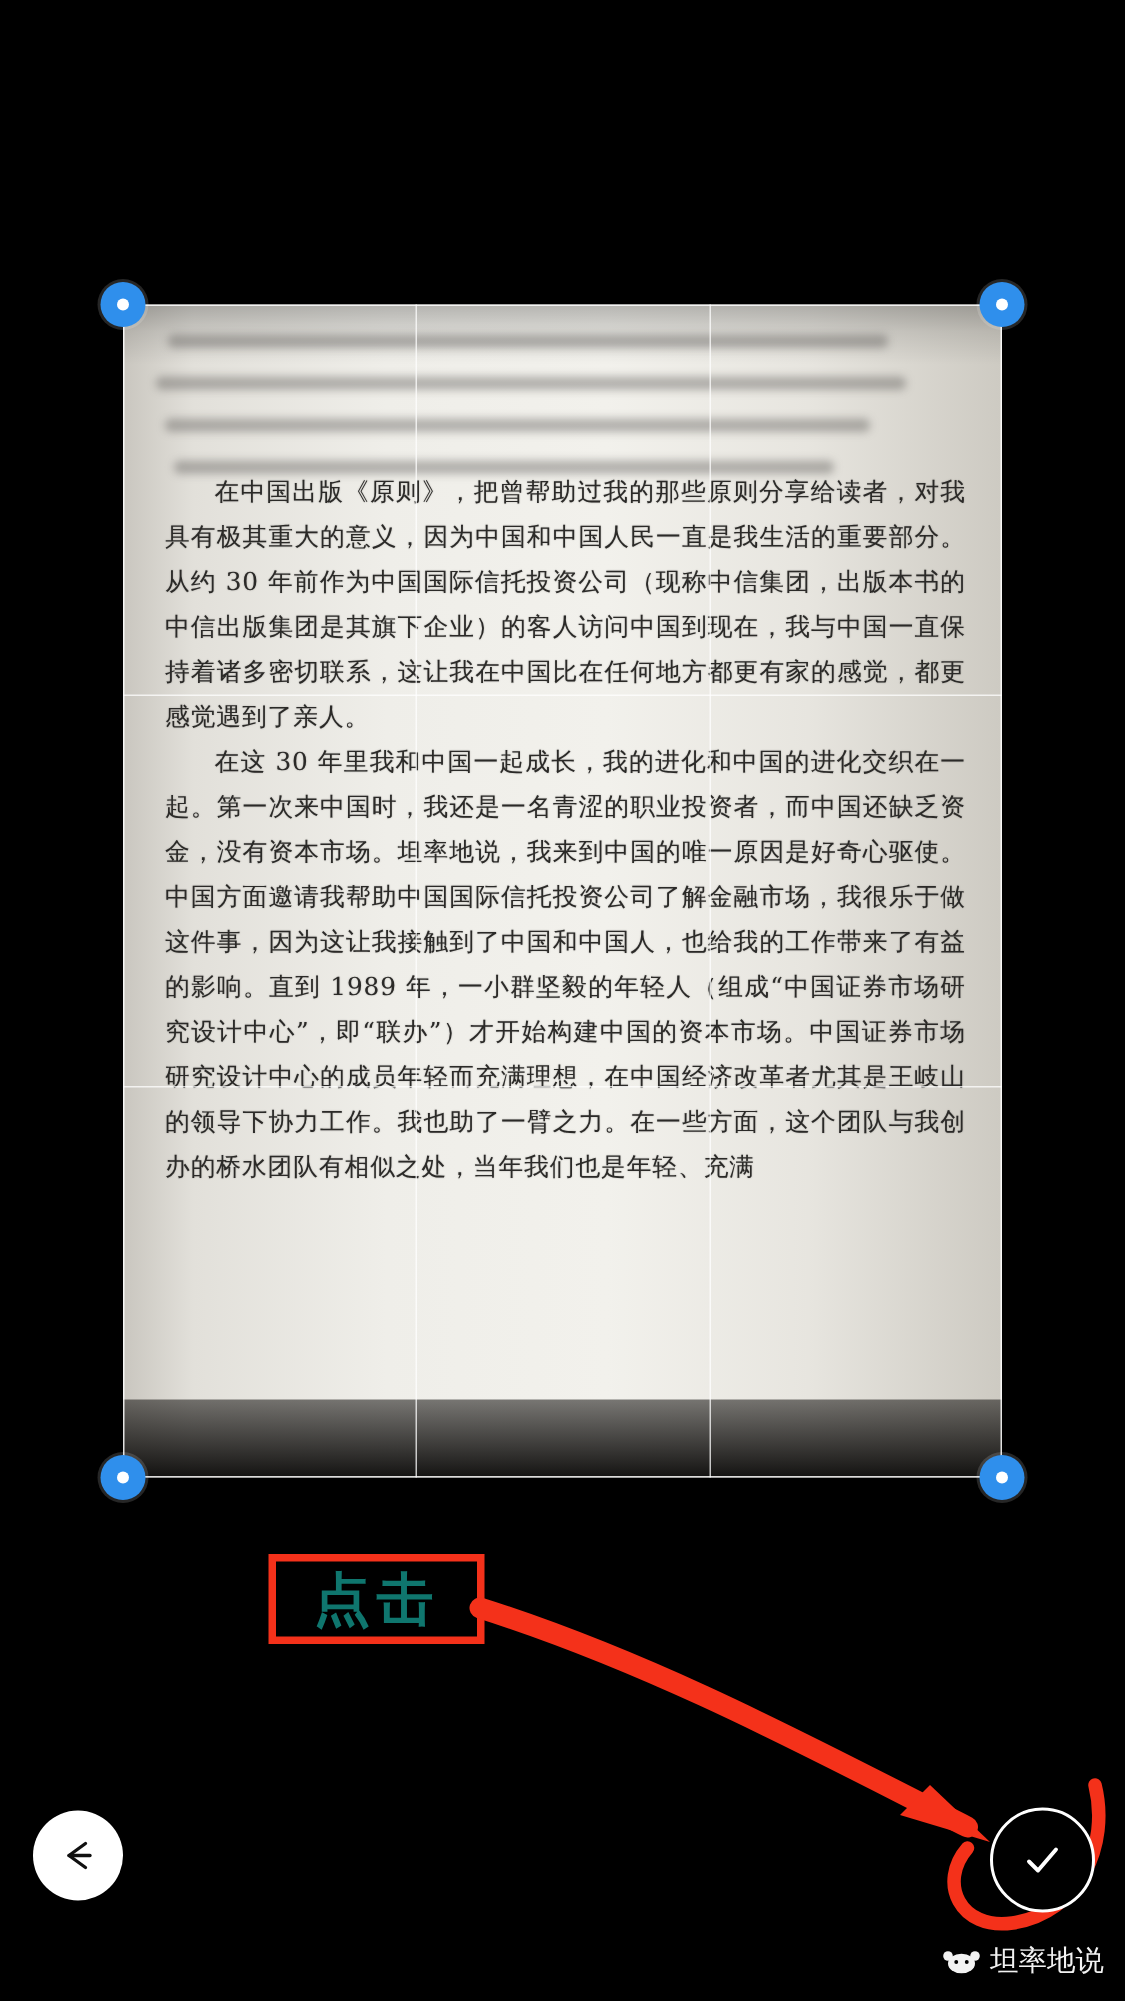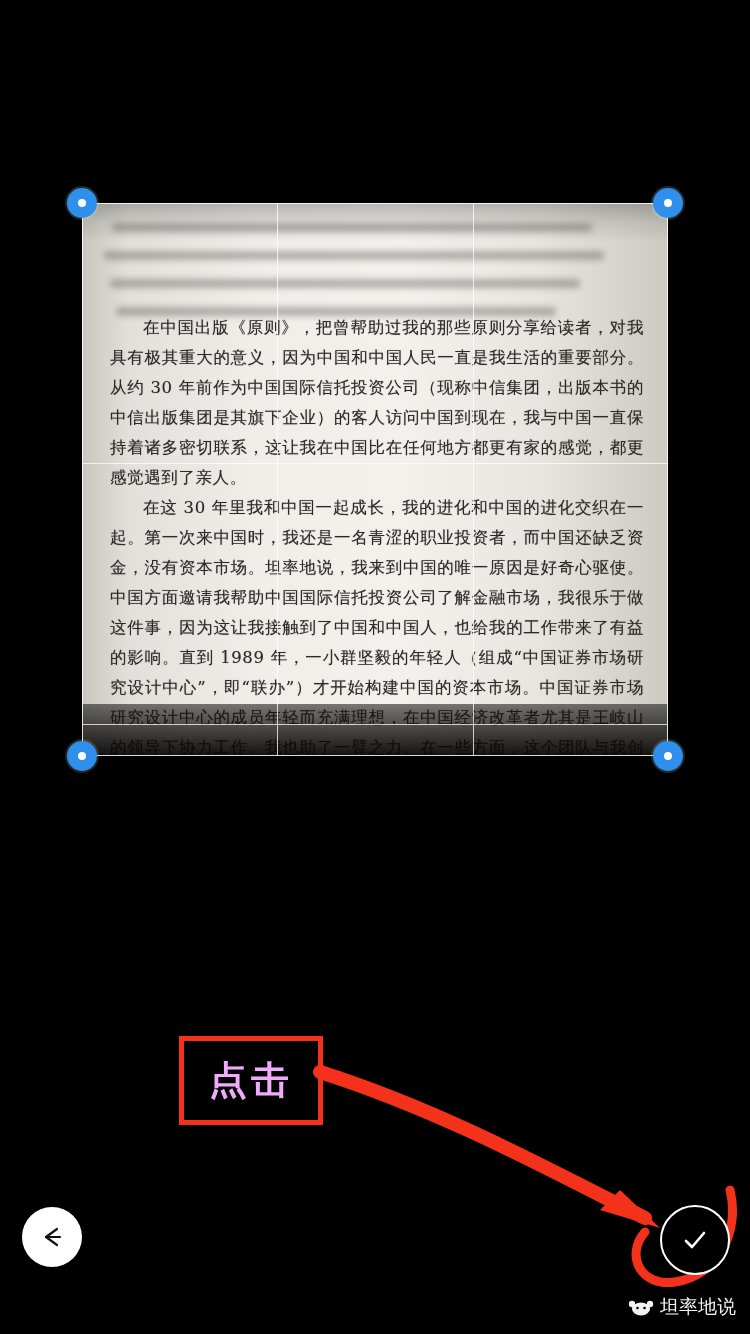--- a/index.html
+++ b/index.html
@@ -14,21 +14,21 @@
     overflow: hidden;
     font-family: "Liberation Sans", sans-serif;
   }
 
   
   #crop-area {
     position: absolute;
     left: 82px;
     top: 203px;
     width: 586px;
-    height: 553px;
+    height: 782px;
   }
   #doc-photo {
     position: absolute;
     inset: 0;
     background:
       linear-gradient(to bottom,
         rgba(0,0,0,0.25) 0px,
         rgba(0,0,0,0.10) 18px,
         rgba(0,0,0,0.00) 40px),
       linear-gradient(to right,
@@ -110,27 +110,27 @@
   .handle.tr { right: -15px; top: -15px; }
   .handle.bl { left: -15px;  bottom: -15px; }
   .handle.br { right: -15px; bottom: -15px; }
 
   
   #annotation-label {
     position: absolute;
     left: 179px;
     top: 1036px;
     width: 144px;
-    height: 89px;
+    height: 60px;
     border: 5px solid #f4311a;
     box-sizing: border-box;
     display: flex;
     align-items: center;
     justify-content: center;
-    color: #f0abfc;
+    color: #0f766e;
     font-size: 38px;
     font-weight: bold;
     letter-spacing: 4px;
     font-family: "DejaVu Sans", sans-serif;
   }
   #annotation-arrow {
     position: absolute;
     left: 300px;
     top: 1050px;
     width: 450px;

